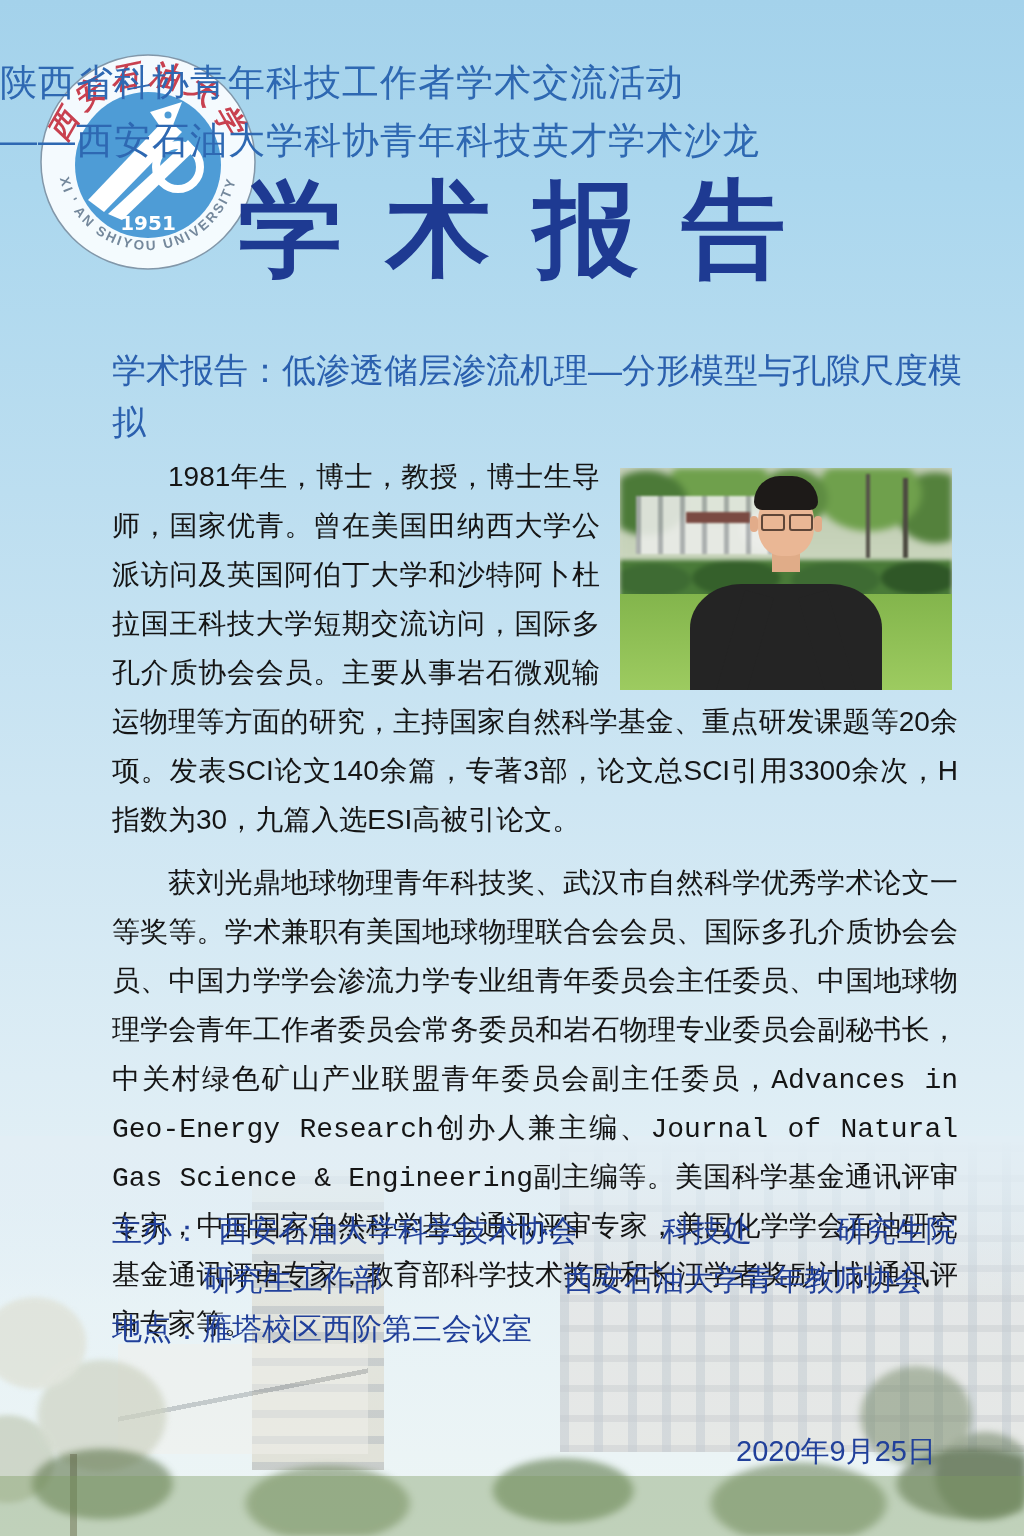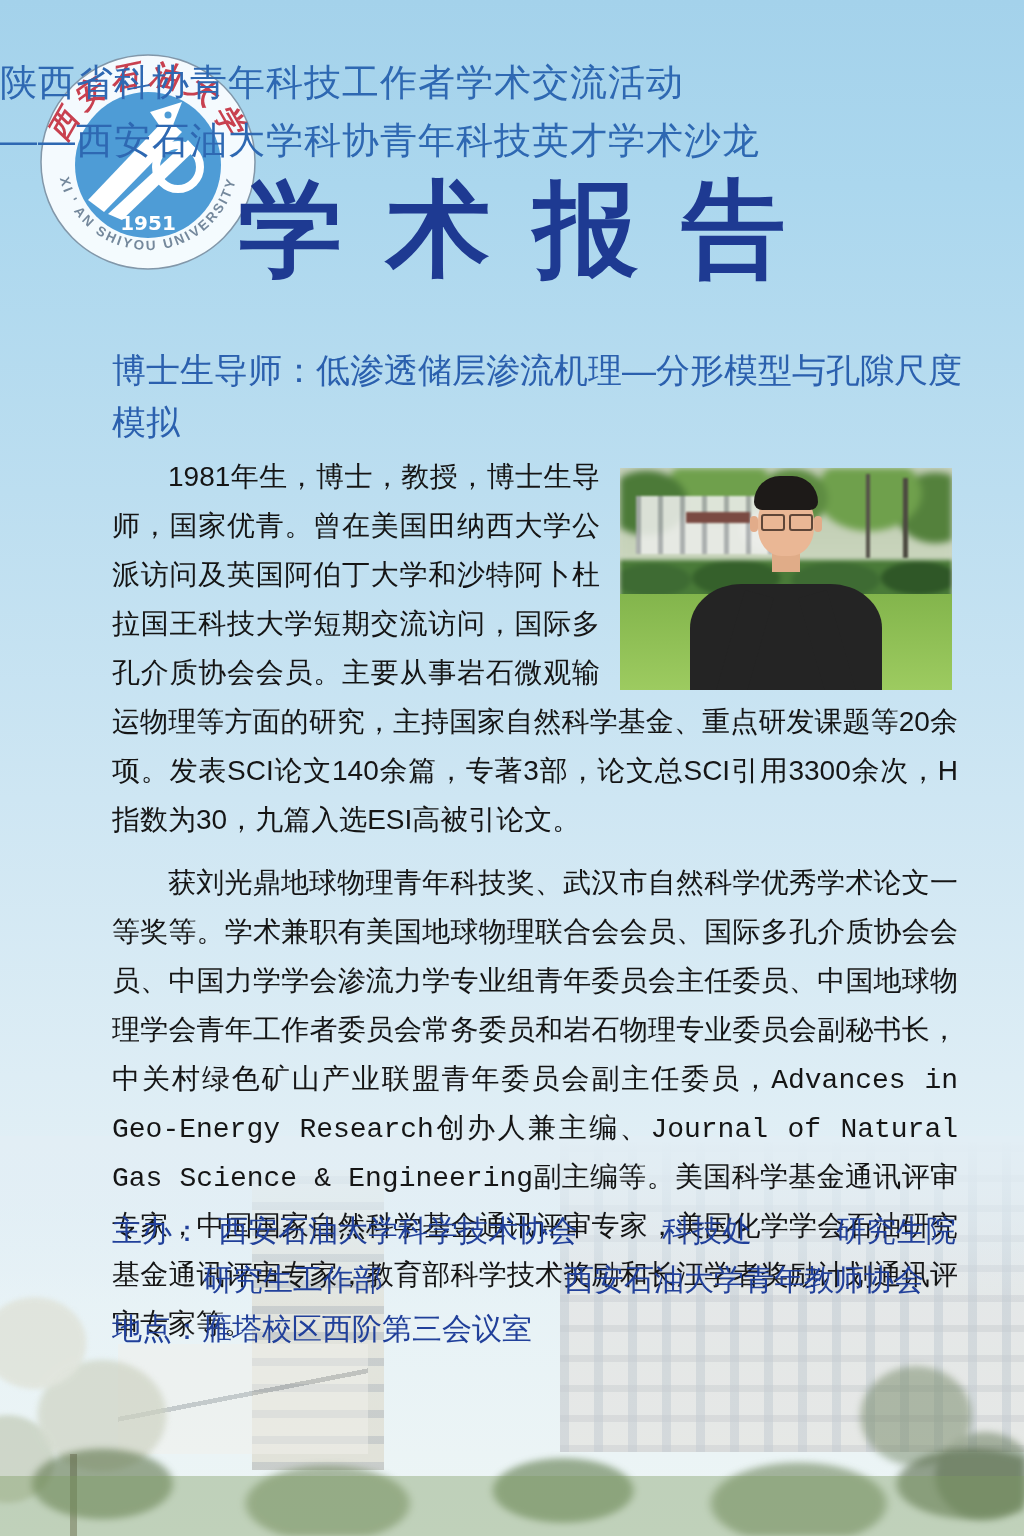--- a/index.html
+++ b/index.html
@@ -157,21 +157,21 @@
   </div>
 
   <div class="hdr">
     <div>陕西省科协青年科技工作者学术交流活动</div>
     <div>——西安石油大学科协青年科技英才学术沙龙</div>
   </div>
 
   <div class="title">学术报告</div>
 
   <div class="topic">
-    <div><span>博士生导师：</span><span>低渗透储层渗流机理—分形模型与孔隙尺度模拟</span></div>
+    <div><span>学术报告：</span><span>低渗透储层渗流机理—分形模型与孔隙尺度模拟</span></div>
   </div>
 
   <div class="bio">
     <div class="photo">
       <div class="ph-canopy"></div>
       <div class="ph-bldg"></div>
       <div class="ph-roof"></div>
       <div class="ph-trunk1"></div>
       <div class="ph-trunk2"></div>
       <div class="ph-hedge"></div>
@@ -199,14 +199,15 @@
       <span class="org">科技处</span>
       <span class="org">研究生院</span>
     </div>
     <div class="host-row2">
       <span class="org">研究生工作部</span>
       <span class="org">西安石油大学青年教师协会</span>
     </div>
     <div><span>地点：</span><span>雁塔校区西阶第三会议室</span></div>
   </div>
 
+  <div class="date">2020年9月25日</div>
 
 </div>
 
 </body></html>

